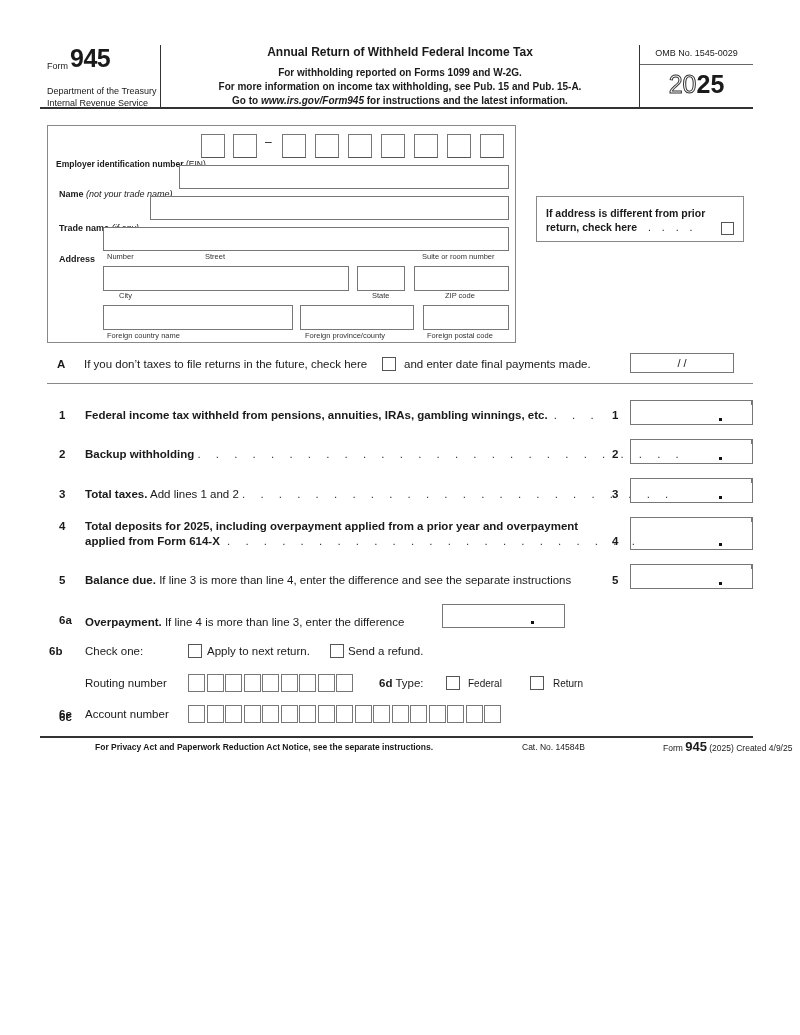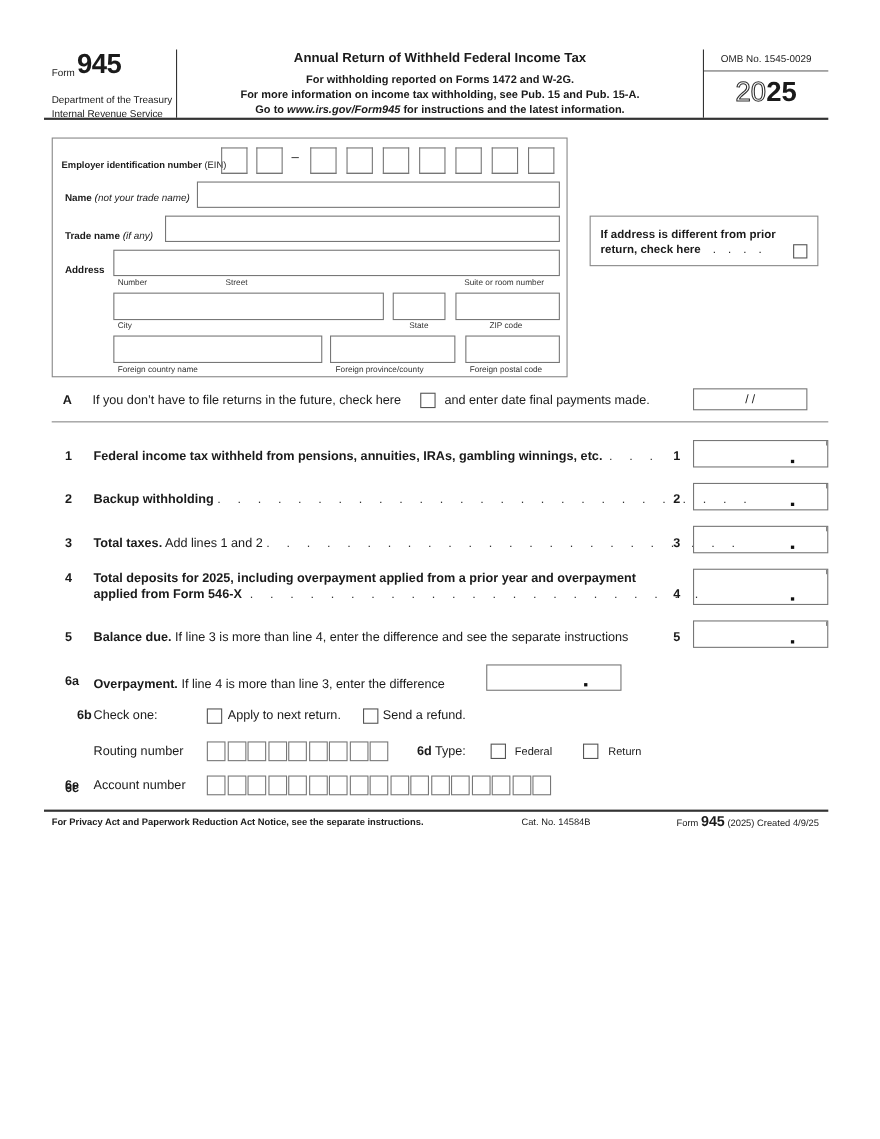--- a/index.html
+++ b/index.html
@@ -17,21 +17,21 @@
   .hdr-title { left: 161px; top: 45px; width: 478px; text-align: center; font-size: 12px; font-weight: bold; }
   .hdr-sub { left: 161px; width: 478px; text-align: center; font-size: 10px; font-weight: bold; }
   .omb { left: 640px; top: 48px; width: 113px; text-align: center; font-size: 9px; }
   .omb-line { left: 640px; top: 64px; width: 113px; height: 1px; background: #666; }
   .year { left: 640px; top: 70px; width: 113px; text-align: center; font-size: 25px; font-weight: bold; }
   .year .outline { color: #fff; -webkit-text-stroke: 1px #333; font-weight: normal; }
   .hdr-bottom { left: 40px; top: 107px; width: 713px; height: 2px; background: #333; }
 
   
   .entity-box { left: 47px; top: 125px; width: 469px; height: 218px; border: 1px solid #888; box-sizing: border-box; }
-  .lbl { font-size: 9px; }
+  .lbl { font-size: 9px; margin-top: 14px; }
   .lbl-sm { font-size: 7.5px; color: #333; }
   .field { border: 1px solid #777; box-sizing: border-box; background: #fff; }
   .ein-box { width: 24px; height: 24px; border: 1px solid #777; box-sizing: border-box; border-bottom: 1.5px solid #555; }
   .ein-dash { font-size: 12px; }
 
   .addr-chk-box { left: 536px; top: 196px; width: 208px; height: 46px; border: 1px solid #888; box-sizing: border-box; }
   .addr-chk-text { left: 546px; top: 206px; font-size: 10.5px; font-weight: bold; line-height: 14px; width: 180px; }
   .checkbox { width: 13px; height: 13px; border: 1px solid #555; box-sizing: border-box; background: #fff; }
   .line-code { font-size: 11.5px; font-weight: bold; }
   .line-text { font-size: 11.5px; }
@@ -41,34 +41,34 @@
   .amt-box { width: 123px; height: 25px; border: 1px solid #777; box-sizing: border-box; }
   .amt-dot { position: absolute; left: 88px; bottom: 3px; width: 3px; height: 3px; background: #111; }
   .amt-tick { position: absolute; right: 0; top: 0; width: 1px; height: 4px; background: #777; }
   .line-num-r { font-size: 11.5px; font-weight: bold; }
   .dots { letter-spacing: 6px; color: #333; }
 
   .dig-box { width: 17px; height: 18px; border: 1px solid #777; box-sizing: border-box; display: inline-block; margin-right: 1.5px; background: #fff; }
   .dig-row { display: flex; }
 
   .footer-line { left: 40px; top: 736px; width: 713px; height: 2px; background: #333; }
-  .foot { top: 742px; font-size: 8.5px; }
+  .foot { top: 742px; font-size: 8.5px; margin-left: 48px; }
 </style>
 </head>
 <body>
 
 <div class="abs hdr-form-label">Form</div>
 <div class="abs hdr-form-num">945</div>
 <div class="abs hdr-dept">
   <div>Department of the Treasury</div>
   <div>Internal Revenue Service</div>
 </div>
 <div class="abs vline1"></div>
 <div class="abs hdr-title">Annual Return of Withheld Federal Income Tax</div>
-<div class="abs hdr-sub" style="top:67px">For withholding reported on Forms 1472 and W-2G.</div>
+<div class="abs hdr-sub" style="top:67px">For withholding reported on Forms 1099 and W-2G.</div>
 <div class="abs hdr-sub" style="top:81px">For more information on income tax withholding, see Pub. 15 and Pub. 15-A.</div>
 <div class="abs hdr-sub" style="top:95px"><span>Go to </span><span class="i">www.irs.gov/Form945</span><span> for instructions and the latest information.</span></div>
 <div class="abs vline2"></div>
 <div class="abs omb">OMB No. 1545-0029</div>
 <div class="abs omb-line"></div>
 <div class="abs year"><span class="outline">20</span><span>25</span></div>
 <div class="abs hdr-bottom"></div>
 
 <div class="abs entity-box"></div>
 
@@ -96,40 +96,40 @@
 
 <div class="abs lbl b" style="left:59px;top:240px">Address</div>
 <div class="abs field" style="left:103px;top:227px;width:406px;height:24px"></div>
 <div class="abs lbl-sm" style="left:107px;top:252px">Number</div>
 <div class="abs lbl-sm" style="left:205px;top:252px">Street</div>
 <div class="abs lbl-sm" style="left:422px;top:252px">Suite or room number</div>
 
 <div class="abs field" style="left:103px;top:266px;width:246px;height:25px"></div>
 <div class="abs field" style="left:357px;top:266px;width:48px;height:25px"></div>
 <div class="abs field" style="left:414px;top:266px;width:95px;height:25px"></div>
-<div class="abs lbl-sm" style="left:107px;top:291px">City</div>
+<div class="abs lbl-sm" style="left:119px;top:291px">City</div>
 <div class="abs lbl-sm" style="left:372px;top:291px">State</div>
 <div class="abs lbl-sm" style="left:445px;top:291px">ZIP code</div>
 
 <div class="abs field" style="left:103px;top:305px;width:190px;height:25px"></div>
 <div class="abs field" style="left:300px;top:305px;width:114px;height:25px"></div>
 <div class="abs field" style="left:423px;top:305px;width:86px;height:25px"></div>
 <div class="abs lbl-sm" style="left:107px;top:331px">Foreign country name</div>
 <div class="abs lbl-sm" style="left:305px;top:331px">Foreign province/county</div>
 <div class="abs lbl-sm" style="left:427px;top:331px">Foreign postal code</div>
 
 <div class="abs addr-chk-box"></div>
 <div class="abs addr-chk-text">
   <div>If address is different from prior</div>
   <div><span>return, check here</span> <span style="font-weight:normal;letter-spacing:4px;margin-left:8px">. . . .</span></div>
 </div>
 <div class="abs checkbox" style="left:721px;top:222px"></div>
 
 <div class="abs line-code" style="left:57px;top:358px">A</div>
-<div class="abs line-text" style="left:84px;top:358px">If you don’t have to file returns in the future, check here</div>
+<div class="abs line-text" style="left:84px;top:358px">If you don’t taxes to file returns in the future, check here</div>
 <div class="abs checkbox" style="left:382px;top:357px;width:14px;height:14px"></div>
 <div class="abs line-text" style="left:404px;top:358px">and enter date final payments made.</div>
 <div class="abs date-box">/     /</div>
 <div class="abs sep-line"></div>
 
 <div class="abs line-code" style="left:59px;top:409px">1</div>
 <div class="abs line-text" style="left:85px;top:409px"><span class="b">Federal income tax withheld from pensions, annuities, IRAs, gambling winnings, etc.</span><span class="dots" style="margin-left:6px">. . .</span></div>
 <div class="abs line-num-r" style="left:612px;top:409px">1</div>
 <div class="abs amt-box" style="left:630px;top:400px">
     <span class="amt-dot"></span>
@@ -147,42 +147,42 @@
 <div class="abs line-code" style="left:59px;top:488px">3</div>
 <div class="abs line-text" style="left:85px;top:488px"><span class="b">Total taxes.</span><span> Add lines 1 and 2</span> <span class="dots">. . . . . . . . . . . . . . . . . . . . . . . .</span></div>
 <div class="abs line-num-r" style="left:612px;top:488px">3</div>
 <div class="abs amt-box" style="left:630px;top:478px">
     <span class="amt-dot"></span>
     <span class="amt-tick"></span>
   </div>
 
 <div class="abs line-code" style="left:59px;top:520px">4</div>
 <div class="abs line-text b" style="left:85px;top:520px">Total deposits for 2025, including overpayment applied from a prior year and overpayment</div>
-<div class="abs line-text" style="left:85px;top:535px"><span class="b">applied from Form 546-X</span> <span class="dots" style="margin-left:4px">. . . . . . . . . . . . . . . . . . . . . . .</span></div>
+<div class="abs line-text" style="left:85px;top:535px"><span class="b">applied from Form 614-X</span> <span class="dots" style="margin-left:4px">. . . . . . . . . . . . . . . . . . . . . . .</span></div>
 <div class="abs line-num-r" style="left:612px;top:535px">4</div>
 <div class="abs amt-box" style="left:630px;top:517px;height:33px">
     <span class="amt-dot"></span>
     <span class="amt-tick"></span>
   </div>
 
 <div class="abs line-code" style="left:59px;top:574px">5</div>
 <div class="abs line-text" style="left:85px;top:574px"><span class="b">Balance due.</span><span> If line 3 is more than line 4, enter the difference and see the separate instructions</span></div>
 <div class="abs line-num-r" style="left:612px;top:574px">5</div>
 <div class="abs amt-box" style="left:630px;top:564px">
     <span class="amt-dot"></span>
     <span class="amt-tick"></span>
   </div>
 
 <div class="abs line-code" style="left:59px;top:614px">6a</div>
 <div class="abs line-text" style="left:85px;top:616px"><span class="b">Overpayment.</span><span> If line 4 is more than line 3, enter the difference</span></div>
 <div class="abs amt-box" style="left:442px;top:604px;width:123px;height:24px">
     <span class="amt-dot"></span>
   </div>
 
-<div class="abs line-code" style="left:70px;top:645px">6b</div>
+<div class="abs line-code" style="left:49px;top:645px">6b</div>
 <div class="abs line-text" style="left:85px;top:645px">Check one:</div>
 <div class="abs checkbox" style="left:188px;top:644px;width:14px;height:14px"></div>
 <div class="abs line-text" style="left:207px;top:645px">Apply to next return.</div>
 <div class="abs checkbox" style="left:330px;top:644px;width:14px;height:14px"></div>
 <div class="abs line-text" style="left:348px;top:645px">Send a refund.</div>
 
 <div class="abs line-code" style="left:59px;top:711px">6c</div>
 <div class="abs line-text" style="left:85px;top:677px">Routing number</div>
 <div class="abs dig-row" style="left:188px;top:674px">
   <span class="dig-box"></span>

